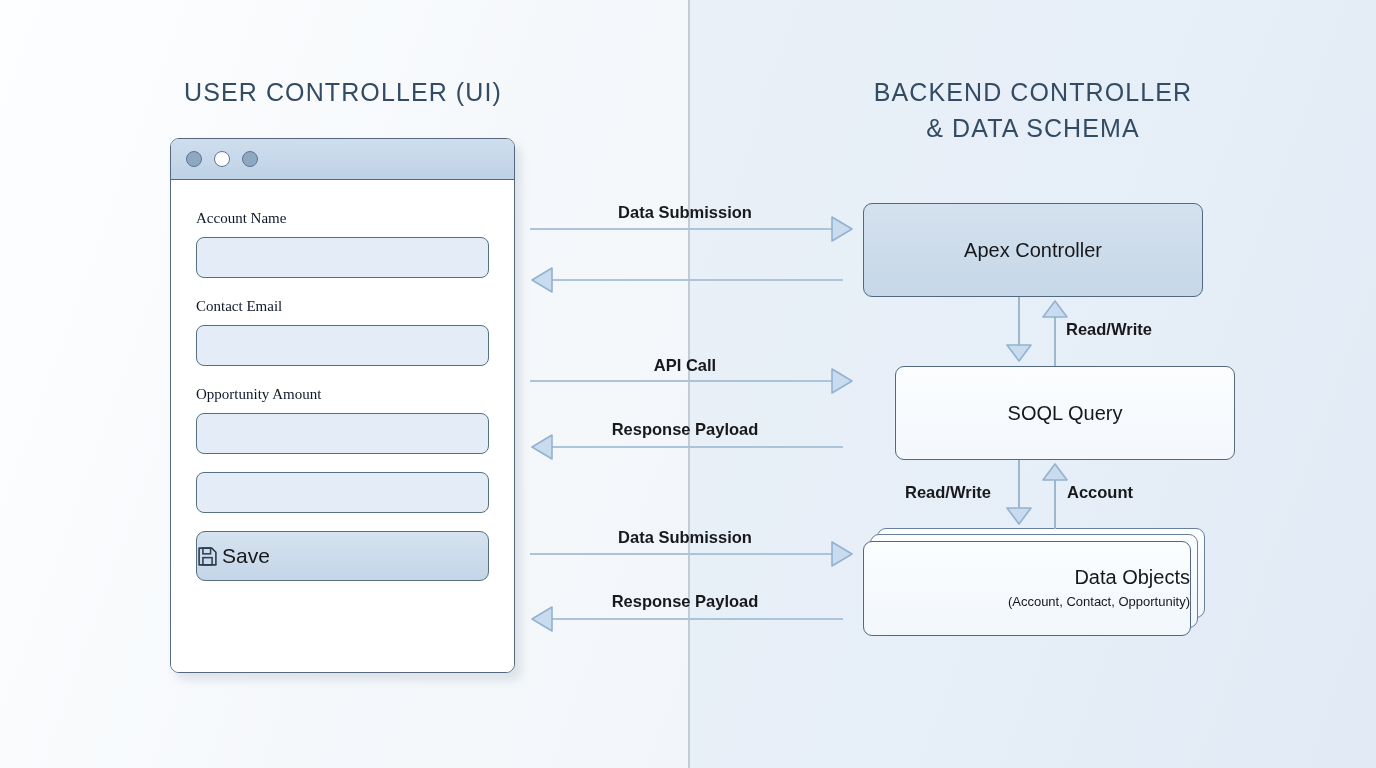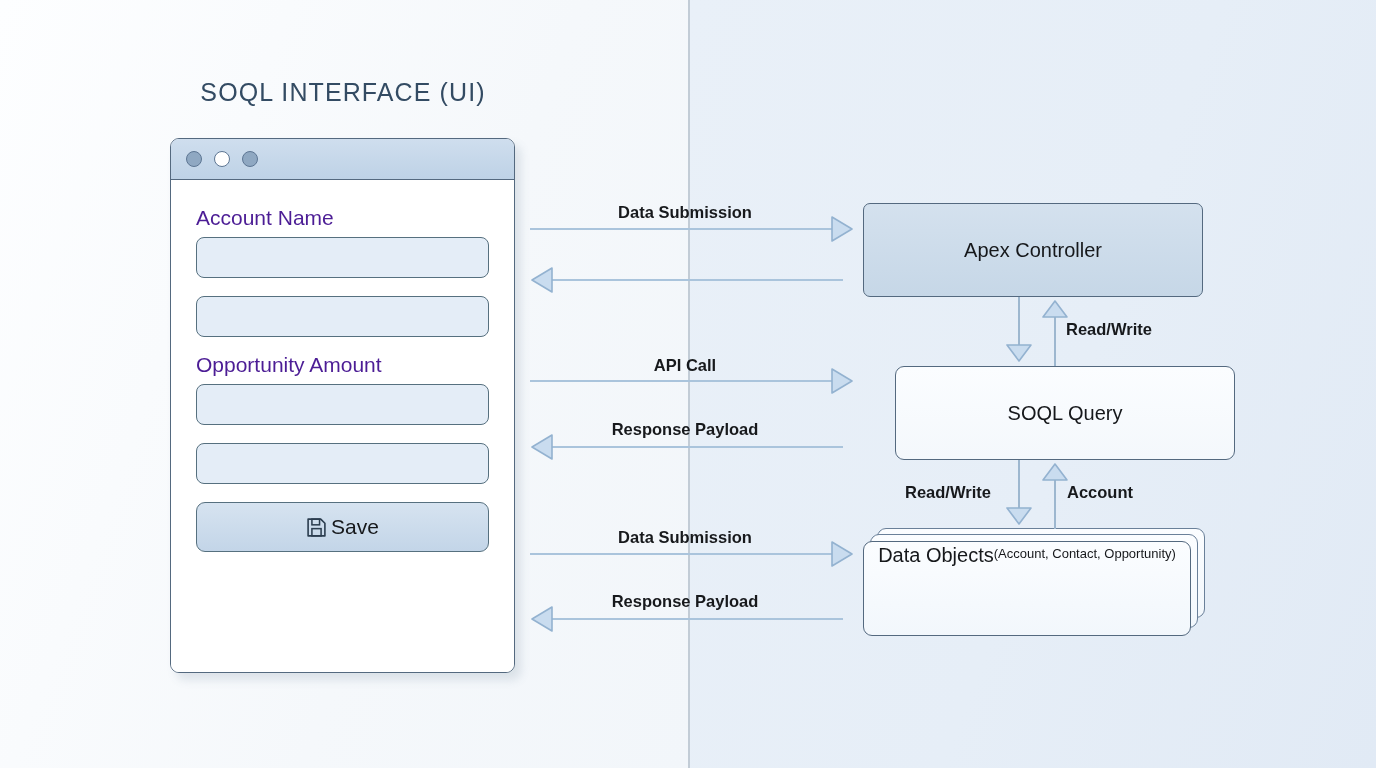--- a/index.html
+++ b/index.html
@@ -87,43 +87,43 @@
   .dot.hollow { background: #ffffff; }
 
   #window-body {
     padding: 28px 25px 0 25px;
     height: calc(100% - 41px);
     background: #ffffff;
   }
 
   .field-group { margin-bottom: 18px; }
   .field-label {
-    font-size: 21px;
-    color: #4c1d95;
+    font-size: 15px;
+    color: #0f172a;
     margin-bottom: 9px;
     line-height: 20px;
+    font-family: Liberation Serif, serif;
   }
   .field-input {
     height: 41px;
     width: 100%;
     background: #e4edf7;
     border: 1.6px solid #56707f;
     border-radius: 8px;
   }
 
   #save-button {
     margin-top: 14px;
     height: 50px;
     width: 100%;
     background: linear-gradient(180deg, #d6e3f0 0%, #c3d5e8 100%);
     border: 1.6px solid #56707f;
     border-radius: 9px;
     display: flex;
     align-items: center;
-    justify-content: center;
     gap: 4px;
     cursor: pointer;
   }
   #save-button .save-label {
     font-size: 21px;
     color: #16181b;
   }
   .floppy { display: block; }
 
   
@@ -136,21 +136,20 @@
     align-items: center;
     justify-content: center;
     text-align: center;
     color: #16181b;
   }
   #box-apex {
     left: 863px; top: 203px;
     width: 340px; height: 94px;
     background: linear-gradient(180deg, #d4e1ee 0%, #c6d7e7 100%);
     font-size: 20px;
-    border-radius: 7px;
   }
   #box-soql {
     left: 863px; top: 366px;
     width: 340px; height: 94px;
     background: linear-gradient(180deg, #fbfdff 0%, #f4f8fc 100%);
     font-size: 20px;
     margin-left: 32px;
   }
 
   
@@ -163,22 +162,22 @@
     position: absolute;
     border: 1.6px solid #6a8099;
     border-radius: 9px;
     background: linear-gradient(180deg, #fbfdff 0%, #f2f7fc 100%);
   }
   #stack-back2 { left: 14px;  top: 0;   width: 328px; height: 90px; }
   #stack-back1 { left: 7px;   top: 6px; width: 328px; height: 94px; }
   #stack-front {
     left: 0; top: 13px; width: 328px; height: 95px;
     border-color: #54697f;
-    display: flex; flex-direction: row;
-    align-items: flex-start; justify-content: center;
+    display: flex; flex-direction: column;
+    align-items: flex-end; justify-content: center;
     text-align: center;
   }
   #stack-front .do-title { font-size: 20px; color: #16181b; line-height: 26px; }
   #stack-front .do-sub   { font-size: 13px; color: #16181b; line-height: 24px; }
 
   
   .flow-label {
     position: absolute;
     font-size: 16.5px;
     color: #17191c;
@@ -211,39 +210,44 @@
 </style>
 </head>
 <body>
 
 <div id="canvas">
 
   <div class="bg-half-left"></div>
   <div class="bg-half-right"></div>
   <div class="divider"></div>
 
-  <div class="section-title" id="title-ui">SOQL INTERFACE (UI)</div>
-
+  <div class="section-title" id="title-ui">USER CONTROLLER (UI)</div>
+
+  <div class="section-title" id="title-be">
+    <div>BACKEND CONTROLLER</div>
+    <div>&amp; DATA SCHEMA</div>
+  </div>
 
   <div id="ui-window">
 
     <div id="window-titlebar">
       <span class="dot filled"></span>
       <span class="dot hollow"></span>
       <span class="dot filled"></span>
     </div>
 
     <div id="window-body">
 
       <div class="field-group">
         <div class="field-label">Account Name</div>
         <div class="field-input" placeholder=""></div>
       </div>
 
       <div class="field-group">
+        <div class="field-label">Contact Email</div>
         <div class="field-input" placeholder=""></div>
       </div>
 
       <div class="field-group">
         <div class="field-label">Opportunity Amount</div>
         <div class="field-input" placeholder=""></div>
       </div>
 
       <div class="field-group">
         <div class="field-input" placeholder=""></div>

